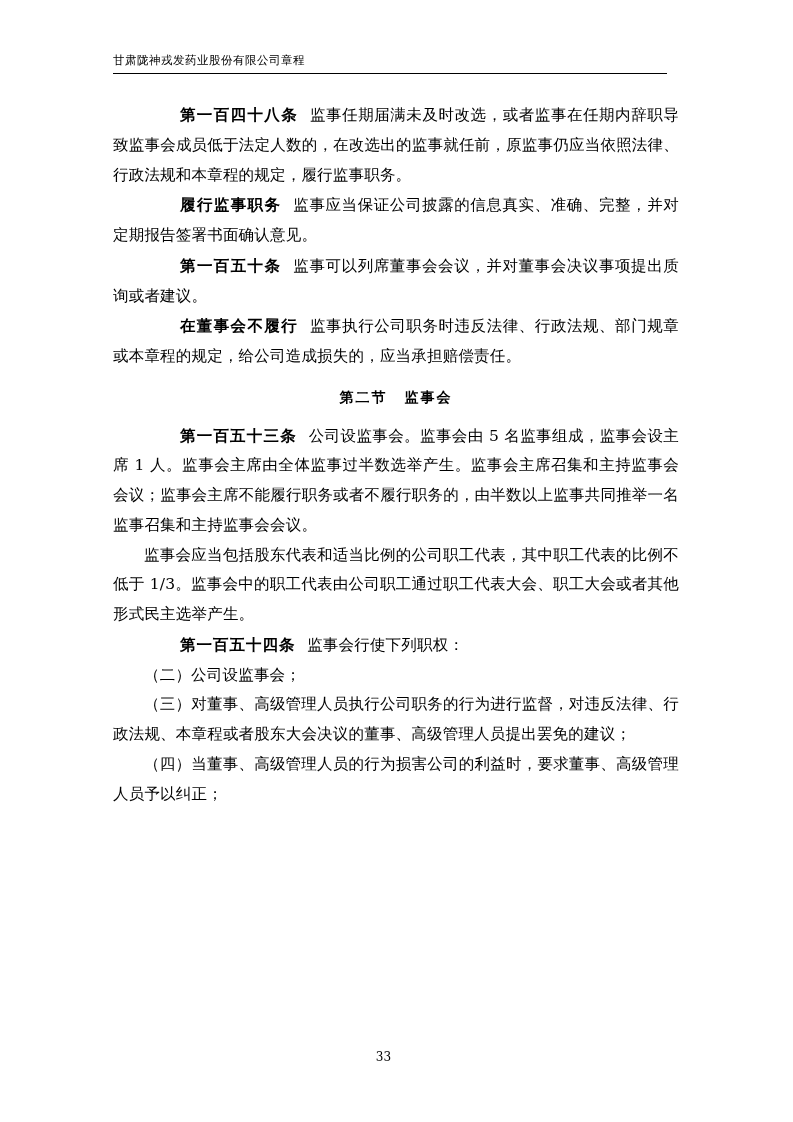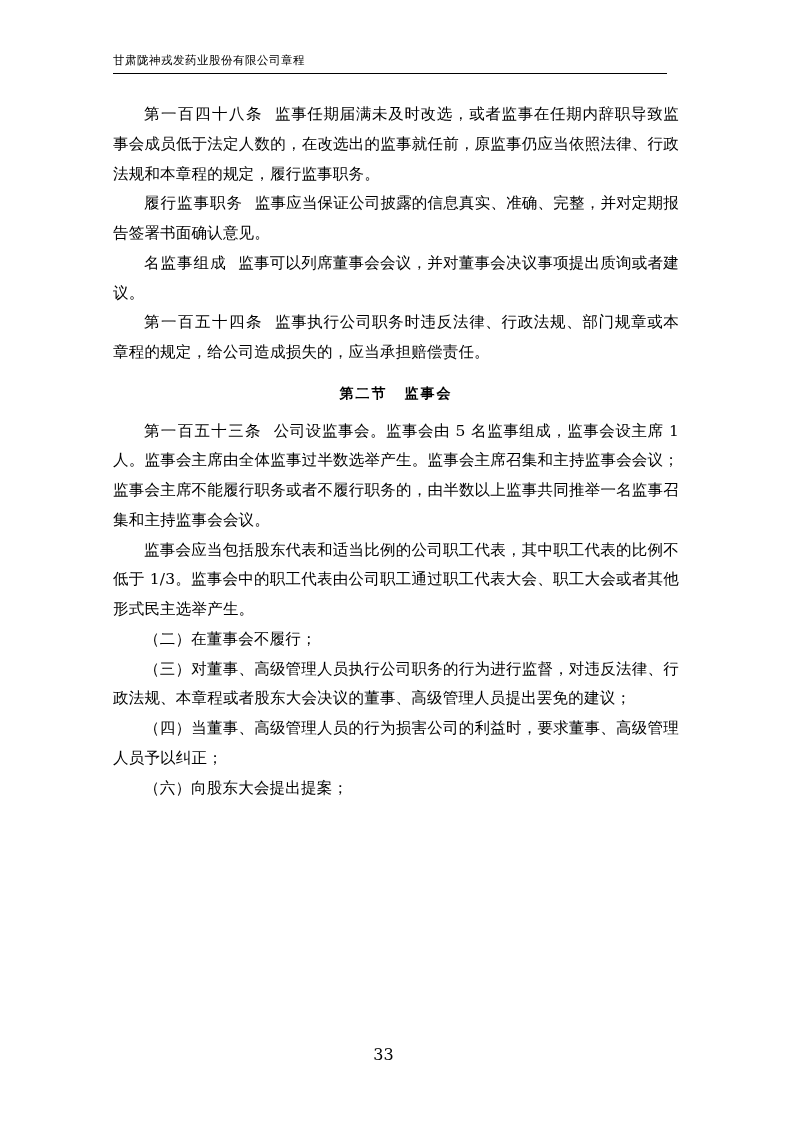--- a/index.html
+++ b/index.html
@@ -39,22 +39,23 @@
     line-height: 1.92;
     text-align: justify;
     text-justify: inter-ideograph;
     letter-spacing: 0.2px;
   }
   p.para {
     margin: 0 0 0 0;
     text-indent: 2em;
   }
   .art-num {
-    font-weight: normal;
+    font-weight: bold;
     letter-spacing: 1px;
+    margin-left: 36px;
   }
   .art-gap {
     display: inline-block;
     width: 0.75em;
   }
   .section-title {
     text-align: center;
     font-weight: bold;
     font-size: 14px;
     letter-spacing: 2px;
@@ -64,21 +65,21 @@
   .section-title .sp {
     display: inline-block;
     width: 1.2em;
   }
   .page-number {
     position: absolute;
     bottom: 58px;
     left: 0;
     width: 100%;
     text-align: center;
-    font-size: 16px;
+    font-size: 12px;
     font-family: "DejaVu Serif", "Liberation Serif", serif;
   }
 </style>
 </head>
 <body>
 
 <div class="page">
 
   <div class="header">
     <span>甘肃陇神戎发药业股份有限公司章程</span>
@@ -89,56 +90,56 @@
 
     <p class="para">
       <span class="art-num">第一百四十八条</span><span class="art-gap"></span><span>监事任期届满未及时改选，或者监事在任期内辞职导致监事会成员低于法定人数的，在改选出的监事就任前，原监事仍应当依照法律、行政法规和本章程的规定，履行监事职务。</span>
     </p>
 
     <p class="para">
       <span class="art-num">履行监事职务</span><span class="art-gap"></span><span>监事应当保证公司披露的信息真实、准确、完整，并对定期报告签署书面确认意见。</span>
     </p>
 
     <p class="para">
-      <span class="art-num">名监事组成</span><span class="art-gap"></span><span>监事可以列席董事会会议，并对董事会决议事项提出质询或者建议。</span>
+      <span class="art-num">第一百五十条</span><span class="art-gap"></span><span>监事可以列席董事会会议，并对董事会决议事项提出质询或者建议。</span>
     </p>
 
 
     <p class="para">
-      <span class="art-num">第一百五十四条</span><span class="art-gap"></span><span>监事执行公司职务时违反法律、行政法规、部门规章或本章程的规定，给公司造成损失的，应当承担赔偿责任。</span>
+      <span class="art-num">在董事会不履行</span><span class="art-gap"></span><span>监事执行公司职务时违反法律、行政法规、部门规章或本章程的规定，给公司造成损失的，应当承担赔偿责任。</span>
     </p>
 
     <div class="section-title">
       <span>第二节</span><span class="sp"></span><span>监事会</span>
     </div>
 
     <p class="para">
       <span class="art-num">第一百五十三条</span><span class="art-gap"></span><span>公司设监事会。监事会由 5 名监事组成，监事会设主席 1 人。监事会主席由全体监事过半数选举产生。监事会主席召集和主持监事会会议；监事会主席不能履行职务或者不履行职务的，由半数以上监事共同推举一名监事召集和主持监事会会议。</span>
     </p>
 
     <p class="para">
       <span>监事会应当包括股东代表和适当比例的公司职工代表，其中职工代表的比例不低于 1/3。监事会中的职工代表由公司职工通过职工代表大会、职工大会或者其他形式民主选举产生。</span>
     </p>
 
+    <p class="para">
+      <span class="art-num">第一百五十四条</span><span class="art-gap"></span><span>监事会行使下列职权：</span>
+    </p>
 
 
     <p class="para">
-      <span>（二）在董事会不履行；</span>
+      <span>（二）公司设监事会；</span>
     </p>
 
     <p class="para">
       <span>（三）对董事、高级管理人员执行公司职务的行为进行监督，对违反法律、行政法规、本章程或者股东大会决议的董事、高级管理人员提出罢免的建议；</span>
     </p>
 
     <p class="para">
       <span>（四）当董事、高级管理人员的行为损害公司的利益时，要求董事、高级管理人员予以纠正；</span>
     </p>
 
 
-    <p class="para">
-      <span>（六）向股东大会提出提案；</span>
-    </p>
 
   </div>
 
   <div class="page-number">33</div>
 
 </div>
 
 </body></html>

